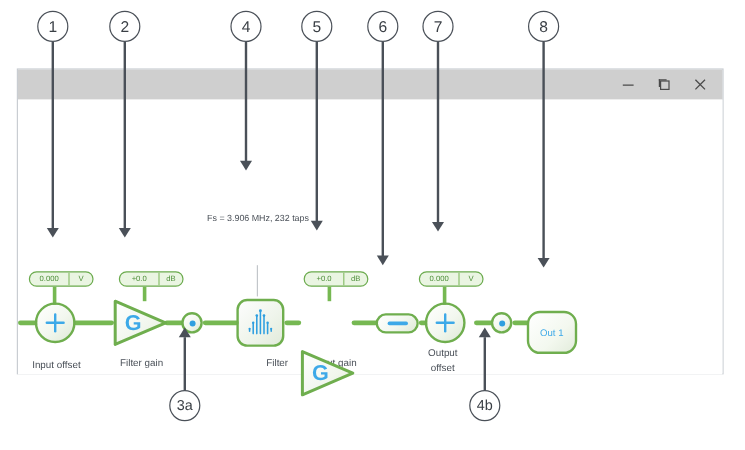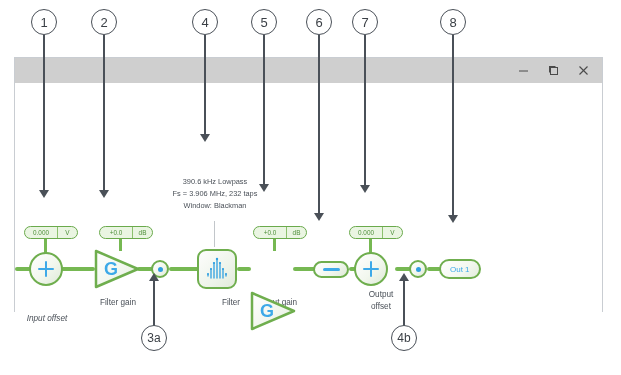--- a/index.html
+++ b/index.html
@@ -178,21 +178,21 @@
     width:36px;height:17px;
     border:2.5px solid #6fae4e;
     border-radius:9px;
     background:linear-gradient(135deg,#ffffff 0%,#f2f7ee 55%,#e0ead9 100%);
     display:flex;align-items:center;justify-content:center;
     box-sizing:border-box;
   }
   .minus-bar{width:17px;height:2.6px;background:#3da9e8;border-radius:2px;}
 
   .out-node{
-    height:20px;
+    height:36px;
     padding:0 9px;
     border:2.5px solid #6fae4e;
     border-radius:11px;
     background:linear-gradient(135deg,#ffffff 0%,#f3f8ef 60%,#e3ecdc 100%);
     display:flex;align-items:center;justify-content:center;
     font-size:8px;
     color:#3da9e8;
     box-sizing:border-box;
   }
 
@@ -283,23 +283,21 @@
         <svg width="11" height="11" viewBox="0 0 11 11">
           <line x1="1.5" y1="1.5" x2="9.5" y2="9.5" stroke="#4a4a4a" stroke-width="1.1"></line>
           <line x1="9.5" y1="1.5" x2="1.5" y2="9.5" stroke="#4a4a4a" stroke-width="1.1"></line>
         </svg>
       </div>
     </div>
 
     <div class="canvas">
 
       <div class="filter-note">
-        <div>390.6 kHz Lowpass</div>
         <div>Fs = 3.906 MHz, 232 taps</div>
-        <div>Window: Blackman</div>
       </div>
       <div class="note-stem"></div>
 
       <div class="wire" style="left:0px;top:184px;width:18px;"></div>
       <div class="wire" style="left:46px;top:184px;width:34px;"></div>
       <div class="wire" style="left:122px;top:184px;width:16px;"></div>
       <div class="wire" style="left:154px;top:184px;width:30px;"></div>
       <div class="wire" style="left:222px;top:184px;width:14px;"></div>
       <div class="wire" style="left:278px;top:184px;width:24px;"></div>
       <div class="wire" style="left:334px;top:184px;width:14px;"></div>
@@ -412,22 +410,22 @@
           <div class="probe-dot"></div>
         </div>
       </div>
 
       <div class="node" style="left:424px;top:176px;">
         <div class="out-node">
           <span>Out 1</span>
         </div>
       </div>
 
-      <div class="blocklabel" style="left:0px;top:230px;width:64px;font-style:italic;">Input offset</div>
+      <div class="blocklabel" style="left:0px;top:216px;width:64px;">Input offset</div>
       <div class="blocklabel" style="left:72px;top:214px;width:62px;">Filter gain</div>
       <div class="blocklabel" style="left:189px;top:214px;width:54px;">Filter</div>
       <div class="blocklabel" style="left:227px;top:214px;width:68px;">Output gain</div>
-      <div class="blocklabel" style="left:336px;top:206px;width:60px;">Output
+      <div class="blocklabel" style="left:324px;top:206px;width:60px;">Output
 offset</div>
 
     </div>
   </div>
 </div>
 
 </body></html>

